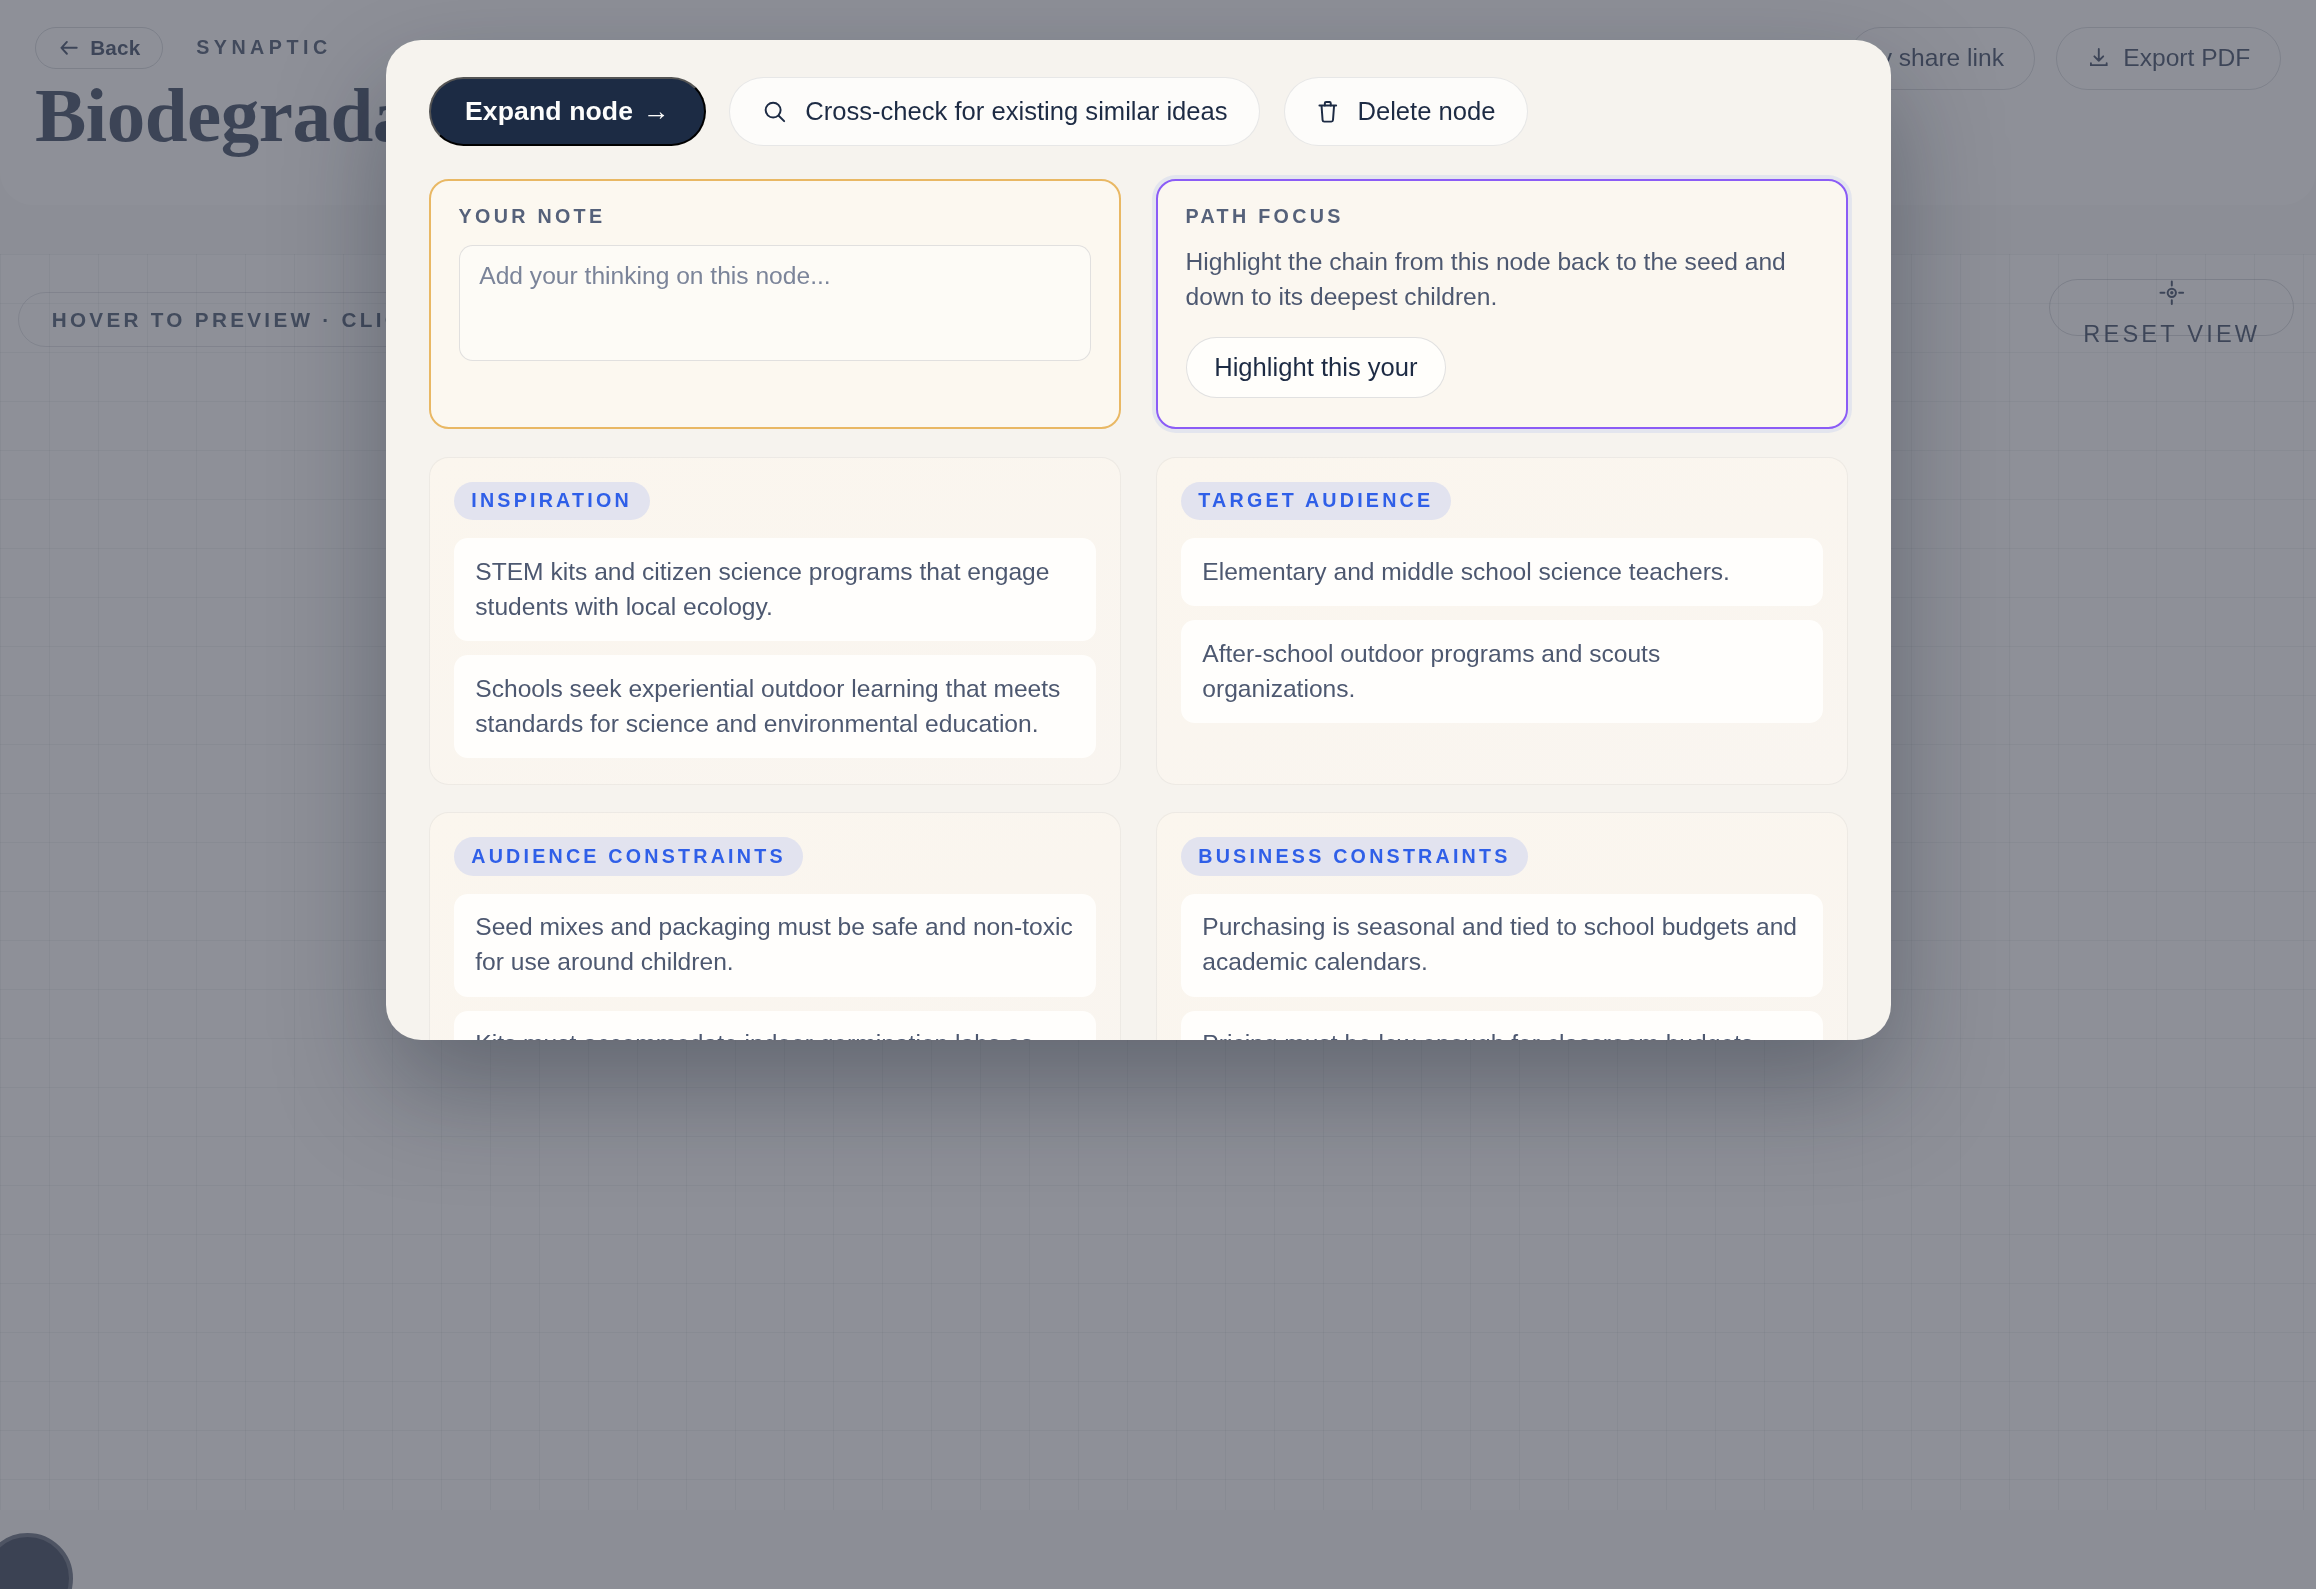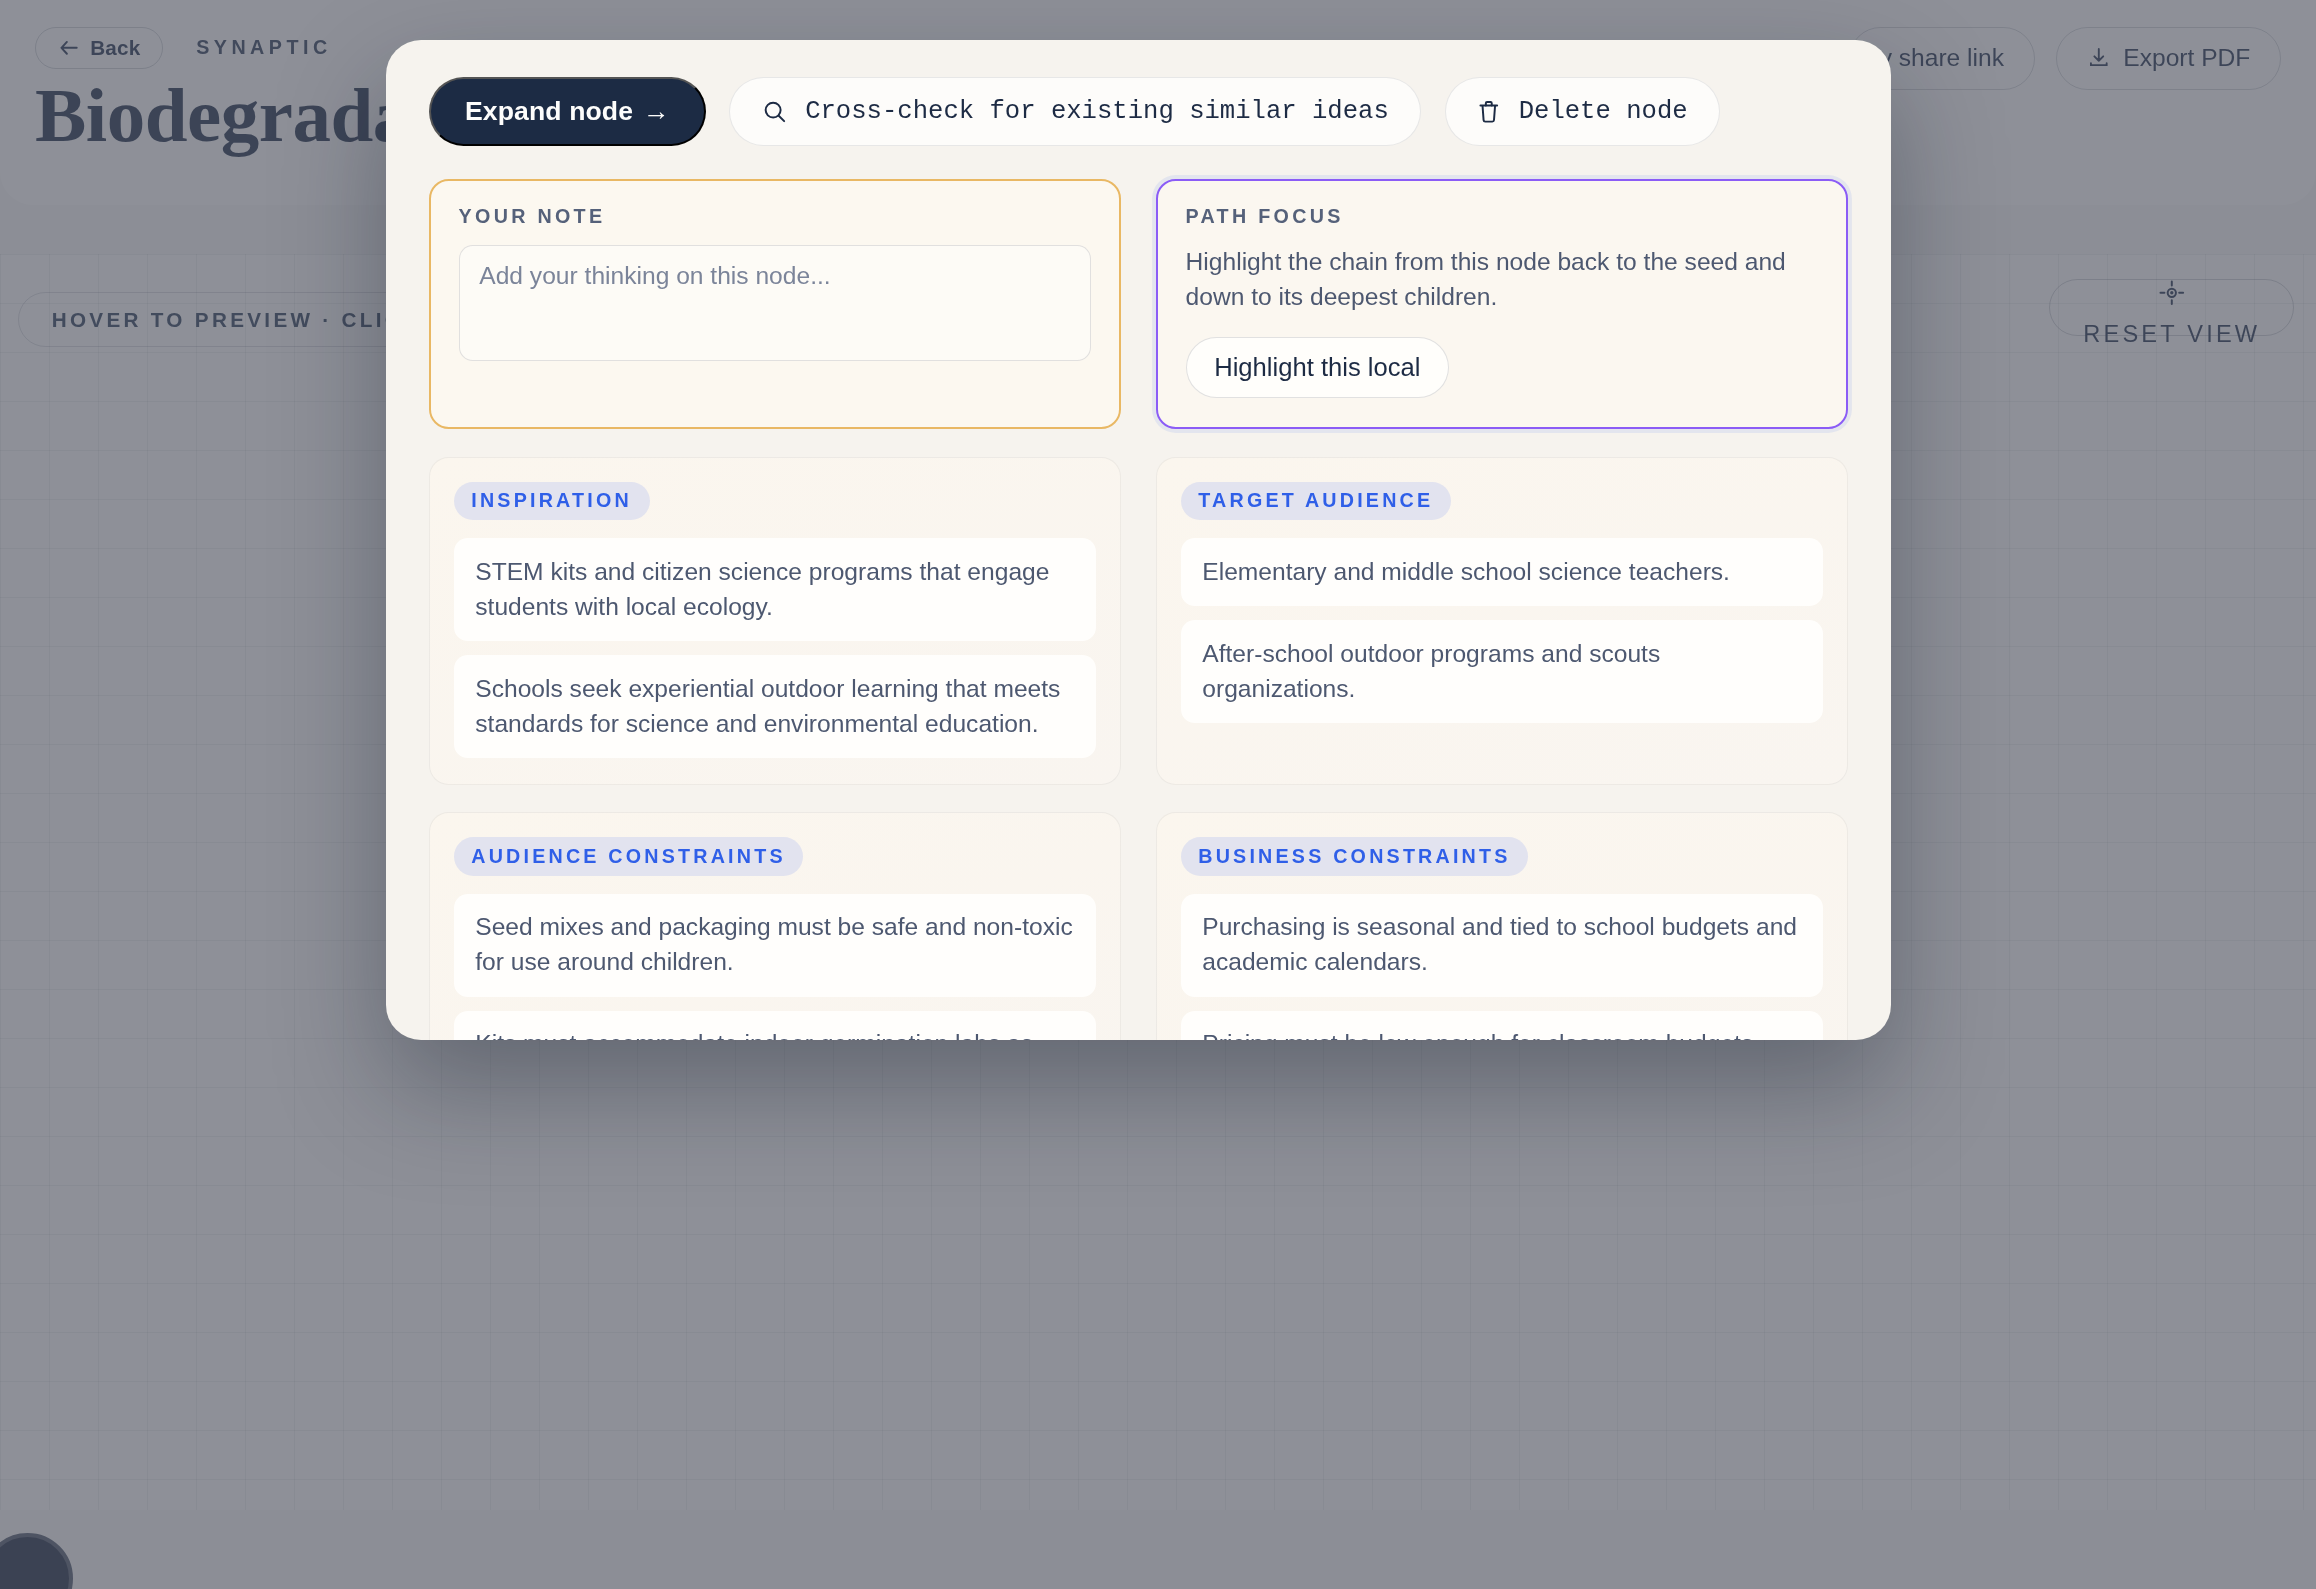--- a/index.html
+++ b/index.html
@@ -185,21 +185,20 @@
     align-items: center;
     gap: 17.7px;
     height: 69px;
     padding: 0 31.5px;
     background: #fdfcfa;
     color: #1d2b44;
     border: 1px solid rgba(40,50,70,.10);
     border-radius: 984px;
     font-size: 25.6px;
     white-space: nowrap;
-    font-family: Liberation Mono, monospace;
   }
 
   .modal-body {
     padding: 33px 43px 0 43px;
     display: grid;
     grid-template-columns: 1fr 1fr;
     gap: 27.6px 35px;
   }
 
   
@@ -377,21 +376,21 @@
   <div class="modal-body">
 
     <div class="note-card">
       <div class="section-kicker">YOUR NOTE</div>
       <textarea class="note-textarea" placeholder="Add your thinking on this node..." style=""></textarea>
     </div>
 
     <div class="path-card">
       <div class="section-kicker">PATH FOCUS</div>
       <div class="path-desc">Highlight the chain from this node back to the seed and down to its deepest children.</div>
-      <button class="path-btn">Highlight this local</button>
+      <button class="path-btn">Highlight this your</button>
     </div>
 
     <div class="sect-card">
       <span class="badge">INSPIRATION</span>
       <div class="item-chip">STEM kits and citizen science programs that engage students with local ecology.</div>
       <div class="item-chip">Schools seek experiential outdoor learning that meets standards for science and environmental education.</div>
     </div>
 
     <div class="sect-card">
       <span class="badge">TARGET AUDIENCE</span>

